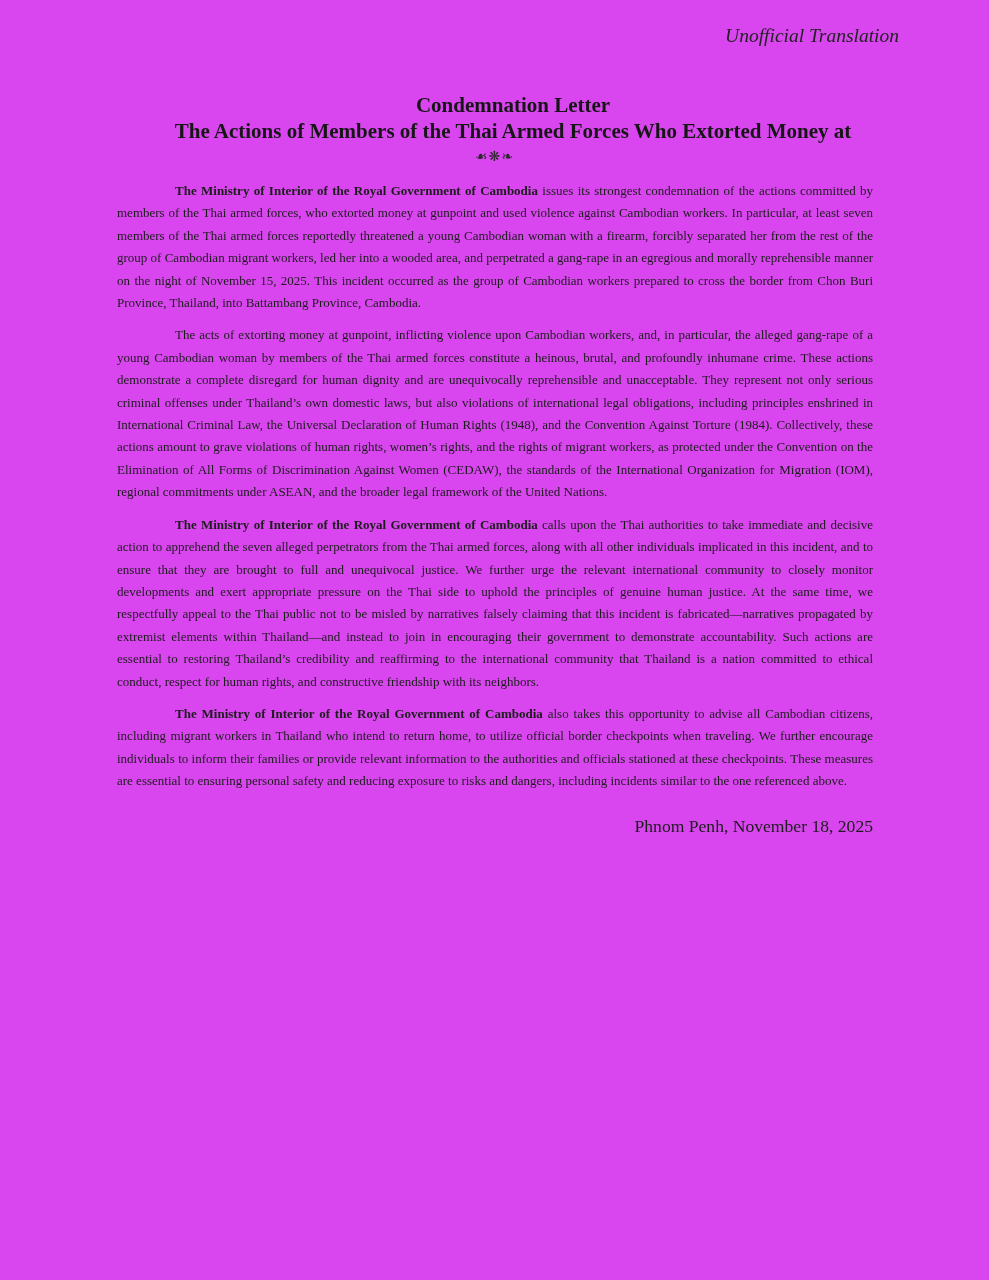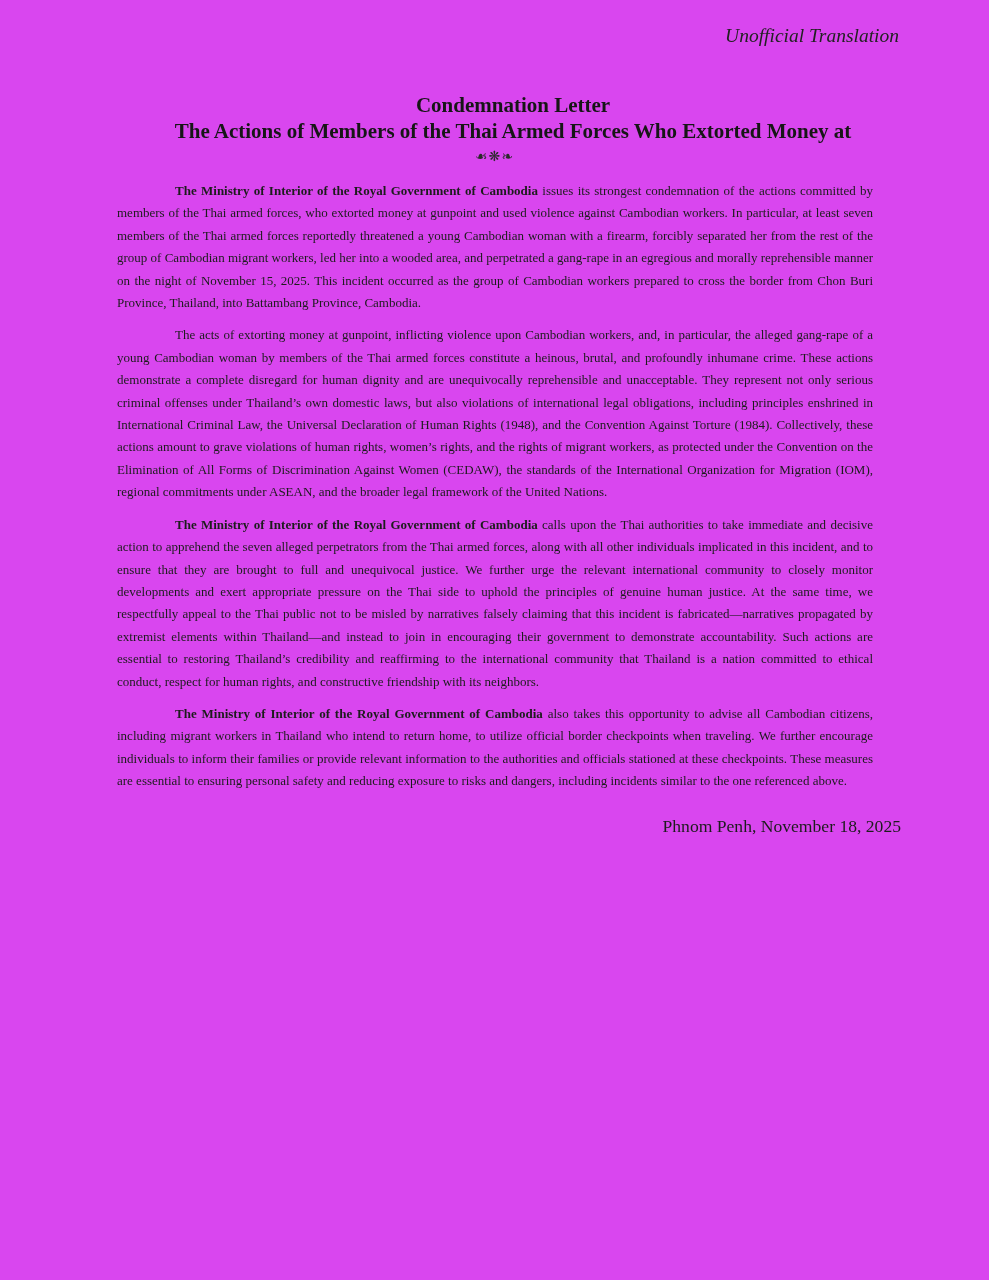--- a/index.html
+++ b/index.html
@@ -47,21 +47,21 @@
     font-size: 13px;
     line-height: 22.4px;
     text-align: justify;
   }
   .body-block p {
     margin: 0 0 10px 0;
     text-indent: 58px;
   }
   .dateline {
     margin-top: 23px;
-    padding-right: 88px;
+    padding-right: 116px;
     text-align: right;
     font-size: 17.6px;
   }
 </style>
 </head>
 <body>
 
 <div class="page">
 
   <div class="annotation">Unofficial Translation</div>

